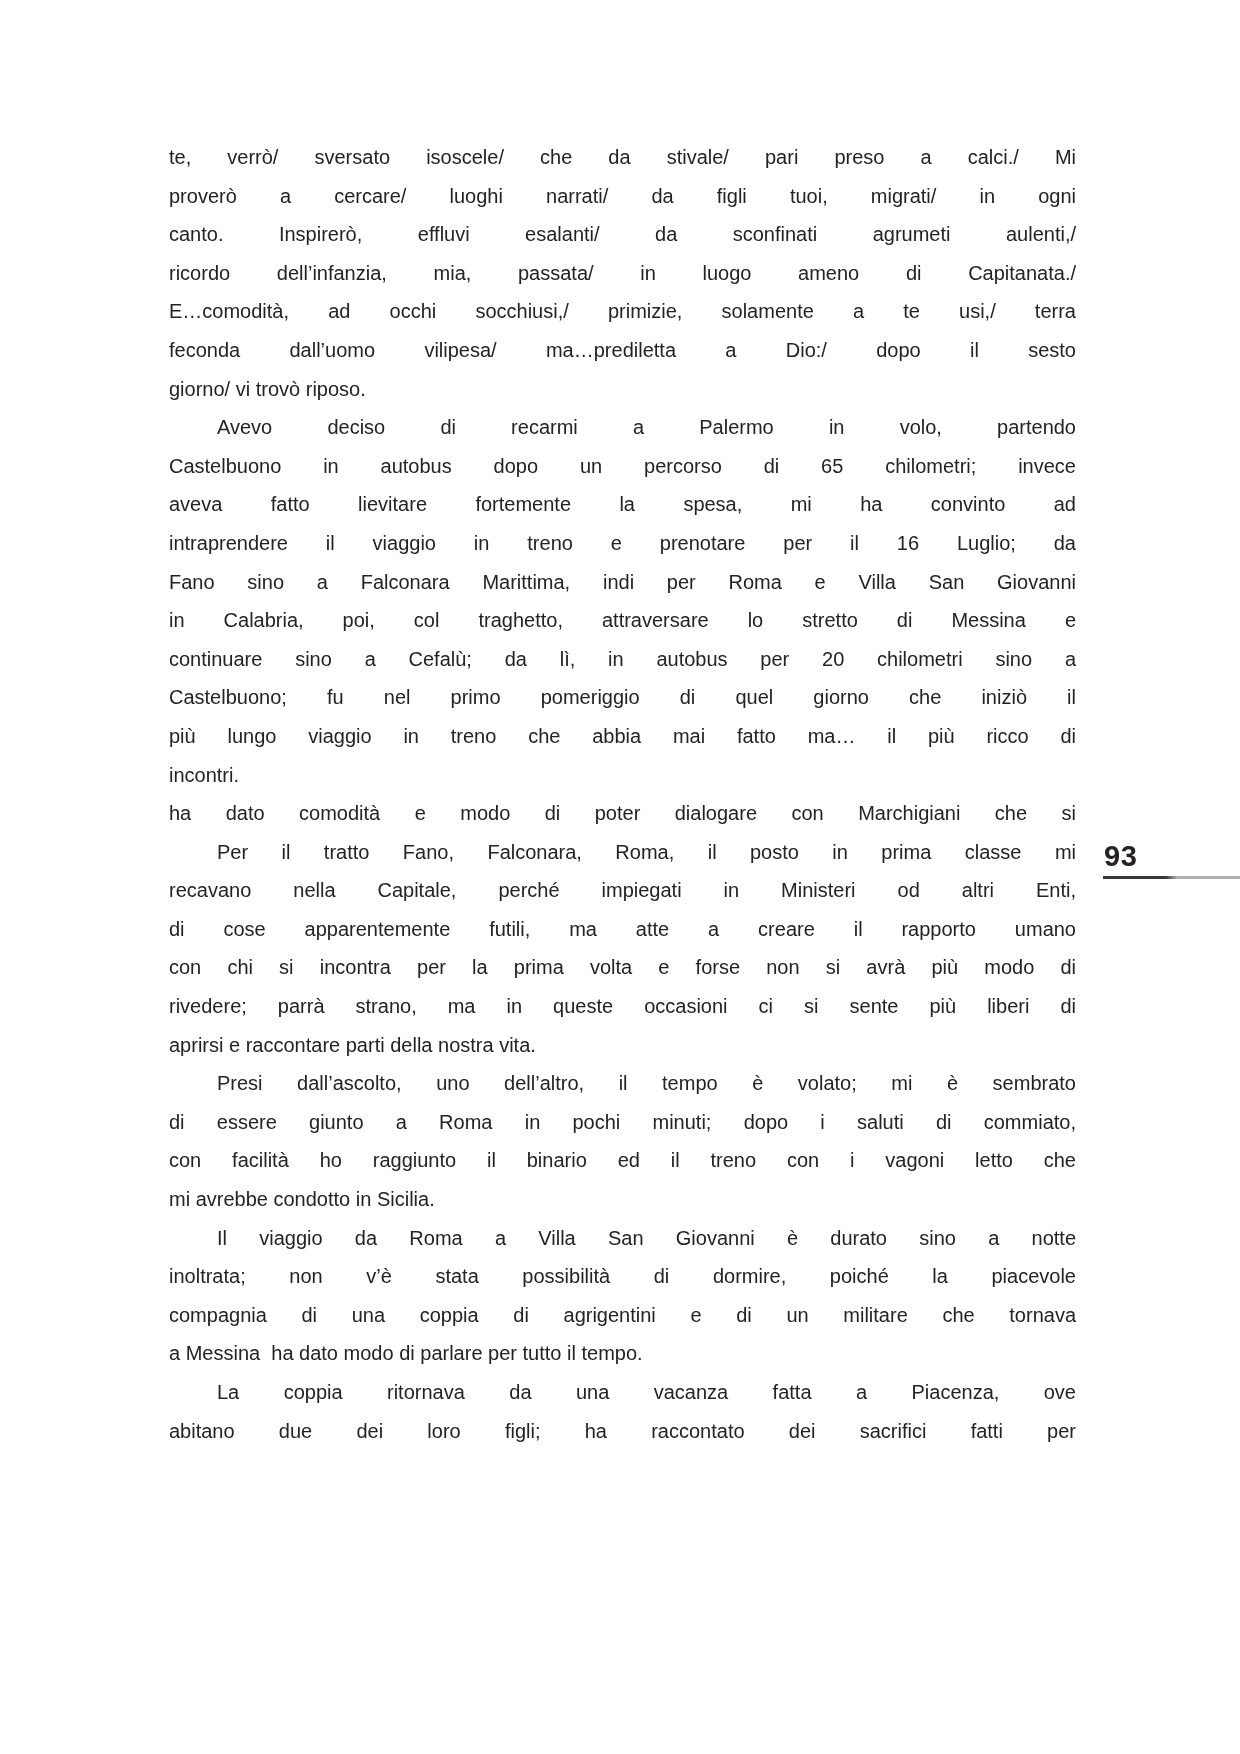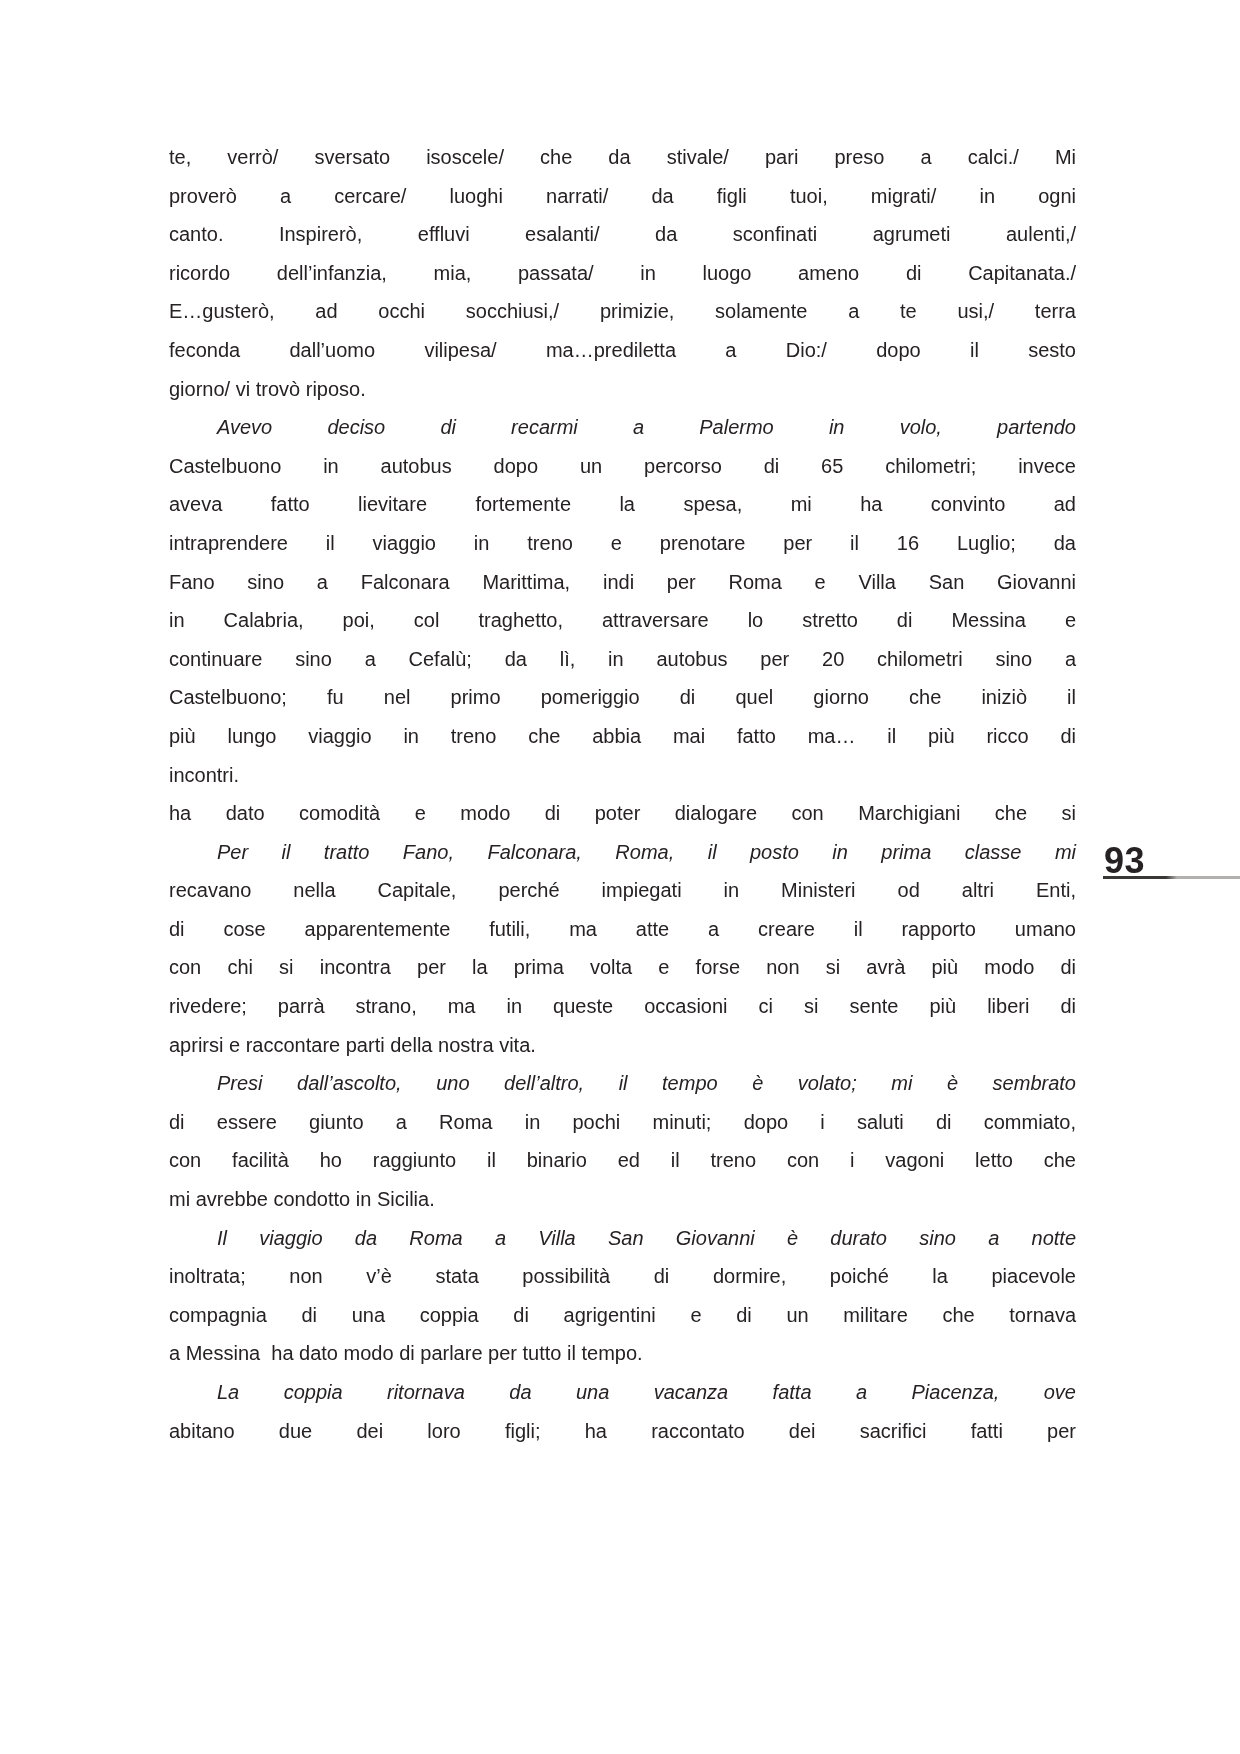--- a/index.html
+++ b/index.html
@@ -29,27 +29,26 @@
   .line {
     text-align: justify;
     text-align-last: justify;
     white-space: normal;
   }
   .line.last {
     text-align-last: left;
   }
   .line.indent {
     padding-left: 48px;
-    font-style: italic;
   }
   .folio-number {
     position: absolute;
     left: 1104px;
     top: 840px;
-    font-size: 36px;
+    font-size: 29px;
     font-weight: 700;
     color: #262223;
     letter-spacing: 0.5px;
   }
   .folio-rule {
     position: absolute;
     left: 1103px;
     top: 876px;
     width: 137px;
     height: 2.5px;
@@ -59,21 +58,21 @@
 </head>
 <body>
 
 <div class="page" style="background: rgb(255, 255, 255);">
   <div class="text-block" style="color: rgb(38, 34, 35);">
       <div class="para">
         <div class="line">te, verrò/ sversato isoscele/ che da stivale/ pari preso a calci./ Mi</div>
         <div class="line">proverò a cercare/ luoghi narrati/ da figli tuoi, migrati/ in ogni</div>
         <div class="line">canto. Inspirerò, effluvi esalanti/ da sconfinati agrumeti aulenti,/</div>
         <div class="line">ricordo dell’infanzia, mia, passata/ in luogo ameno di Capitanata./</div>
-        <div class="line">E…gusterò, ad occhi socchiusi,/ primizie, solamente a te usi,/ terra</div>
+        <div class="line">E…comodità, ad occhi socchiusi,/ primizie, solamente a te usi,/ terra</div>
         <div class="line">feconda dall’uomo vilipesa/ ma…prediletta a Dio:/ dopo il sesto</div>
         <div class="line last">giorno/ vi trovò riposo.</div>
       </div>
       <div class="para">
         <div class="line indent">Avevo deciso di recarmi a Palermo in volo, partendo</div>
         <div class="line">Castelbuono in autobus dopo un percorso di 65 chilometri; invece</div>
         <div class="line">aveva fatto lievitare fortemente la spesa, mi ha convinto ad</div>
         <div class="line">intraprendere il viaggio in treno e prenotare per il 16 Luglio; da</div>
         <div class="line">Fano sino a Falconara Marittima, indi per Roma e Villa San Giovanni</div>
         <div class="line">in Calabria, poi, col traghetto, attraversare lo stretto di Messina e</div>

